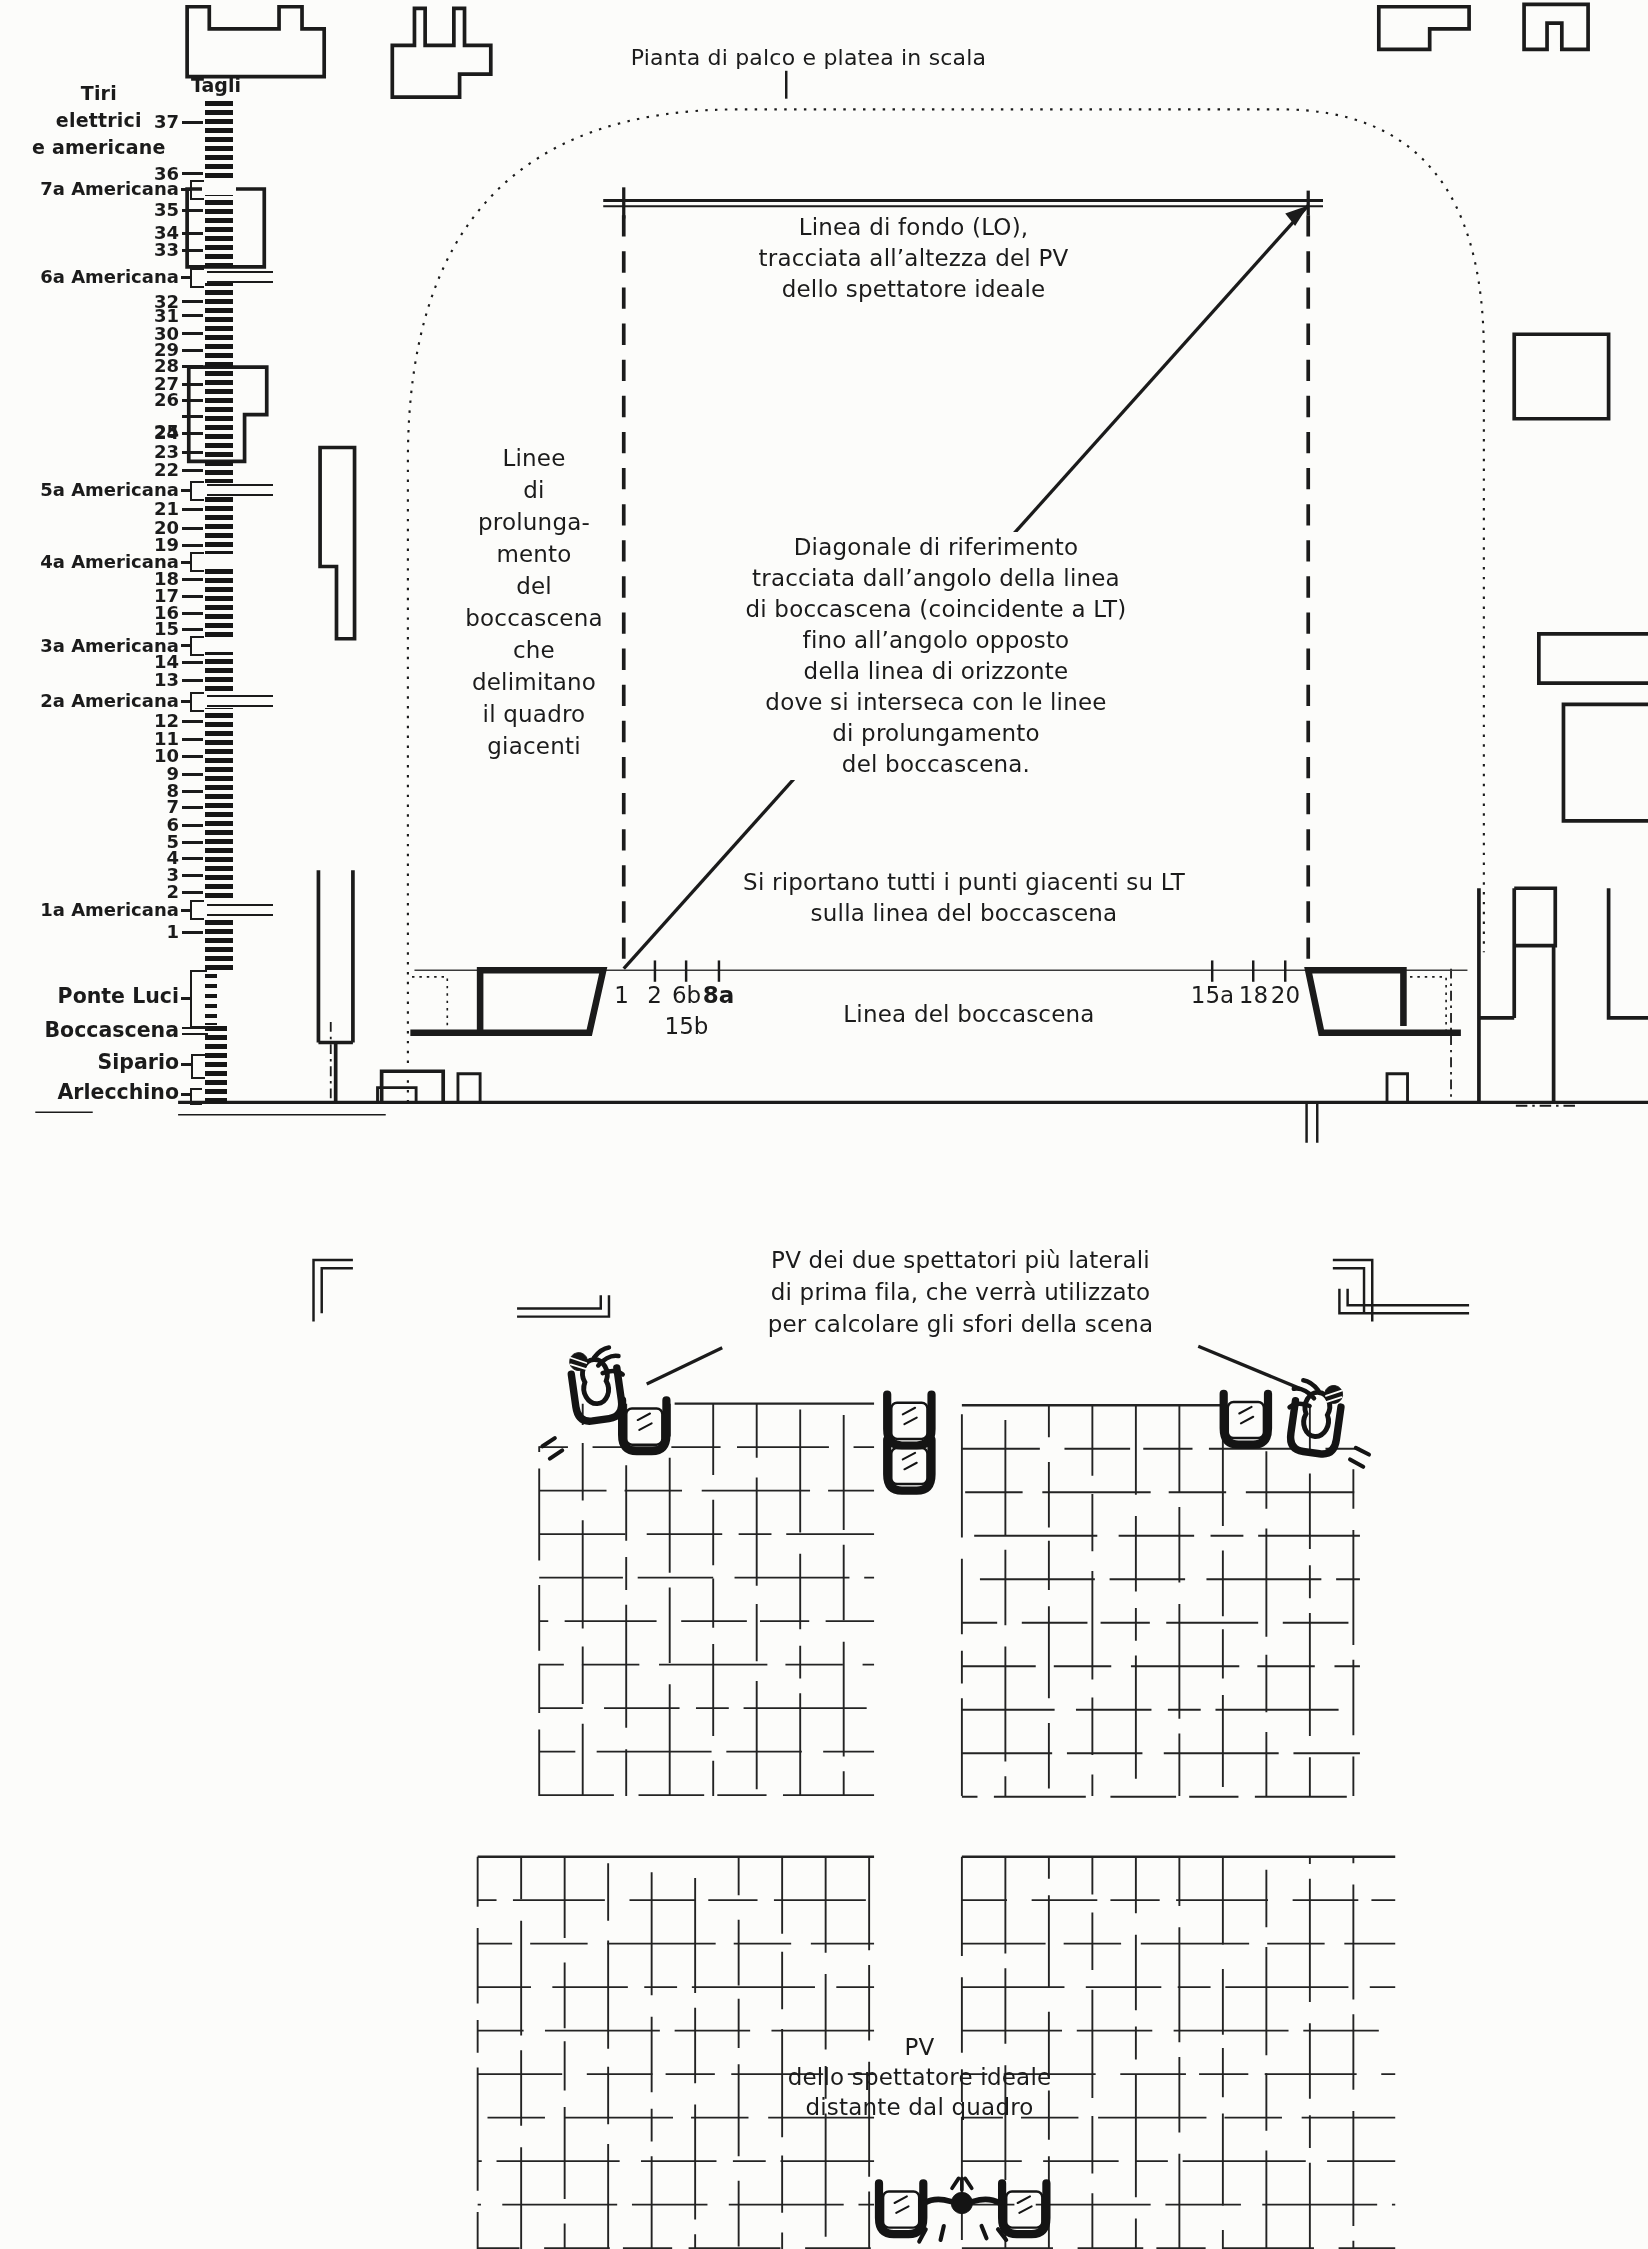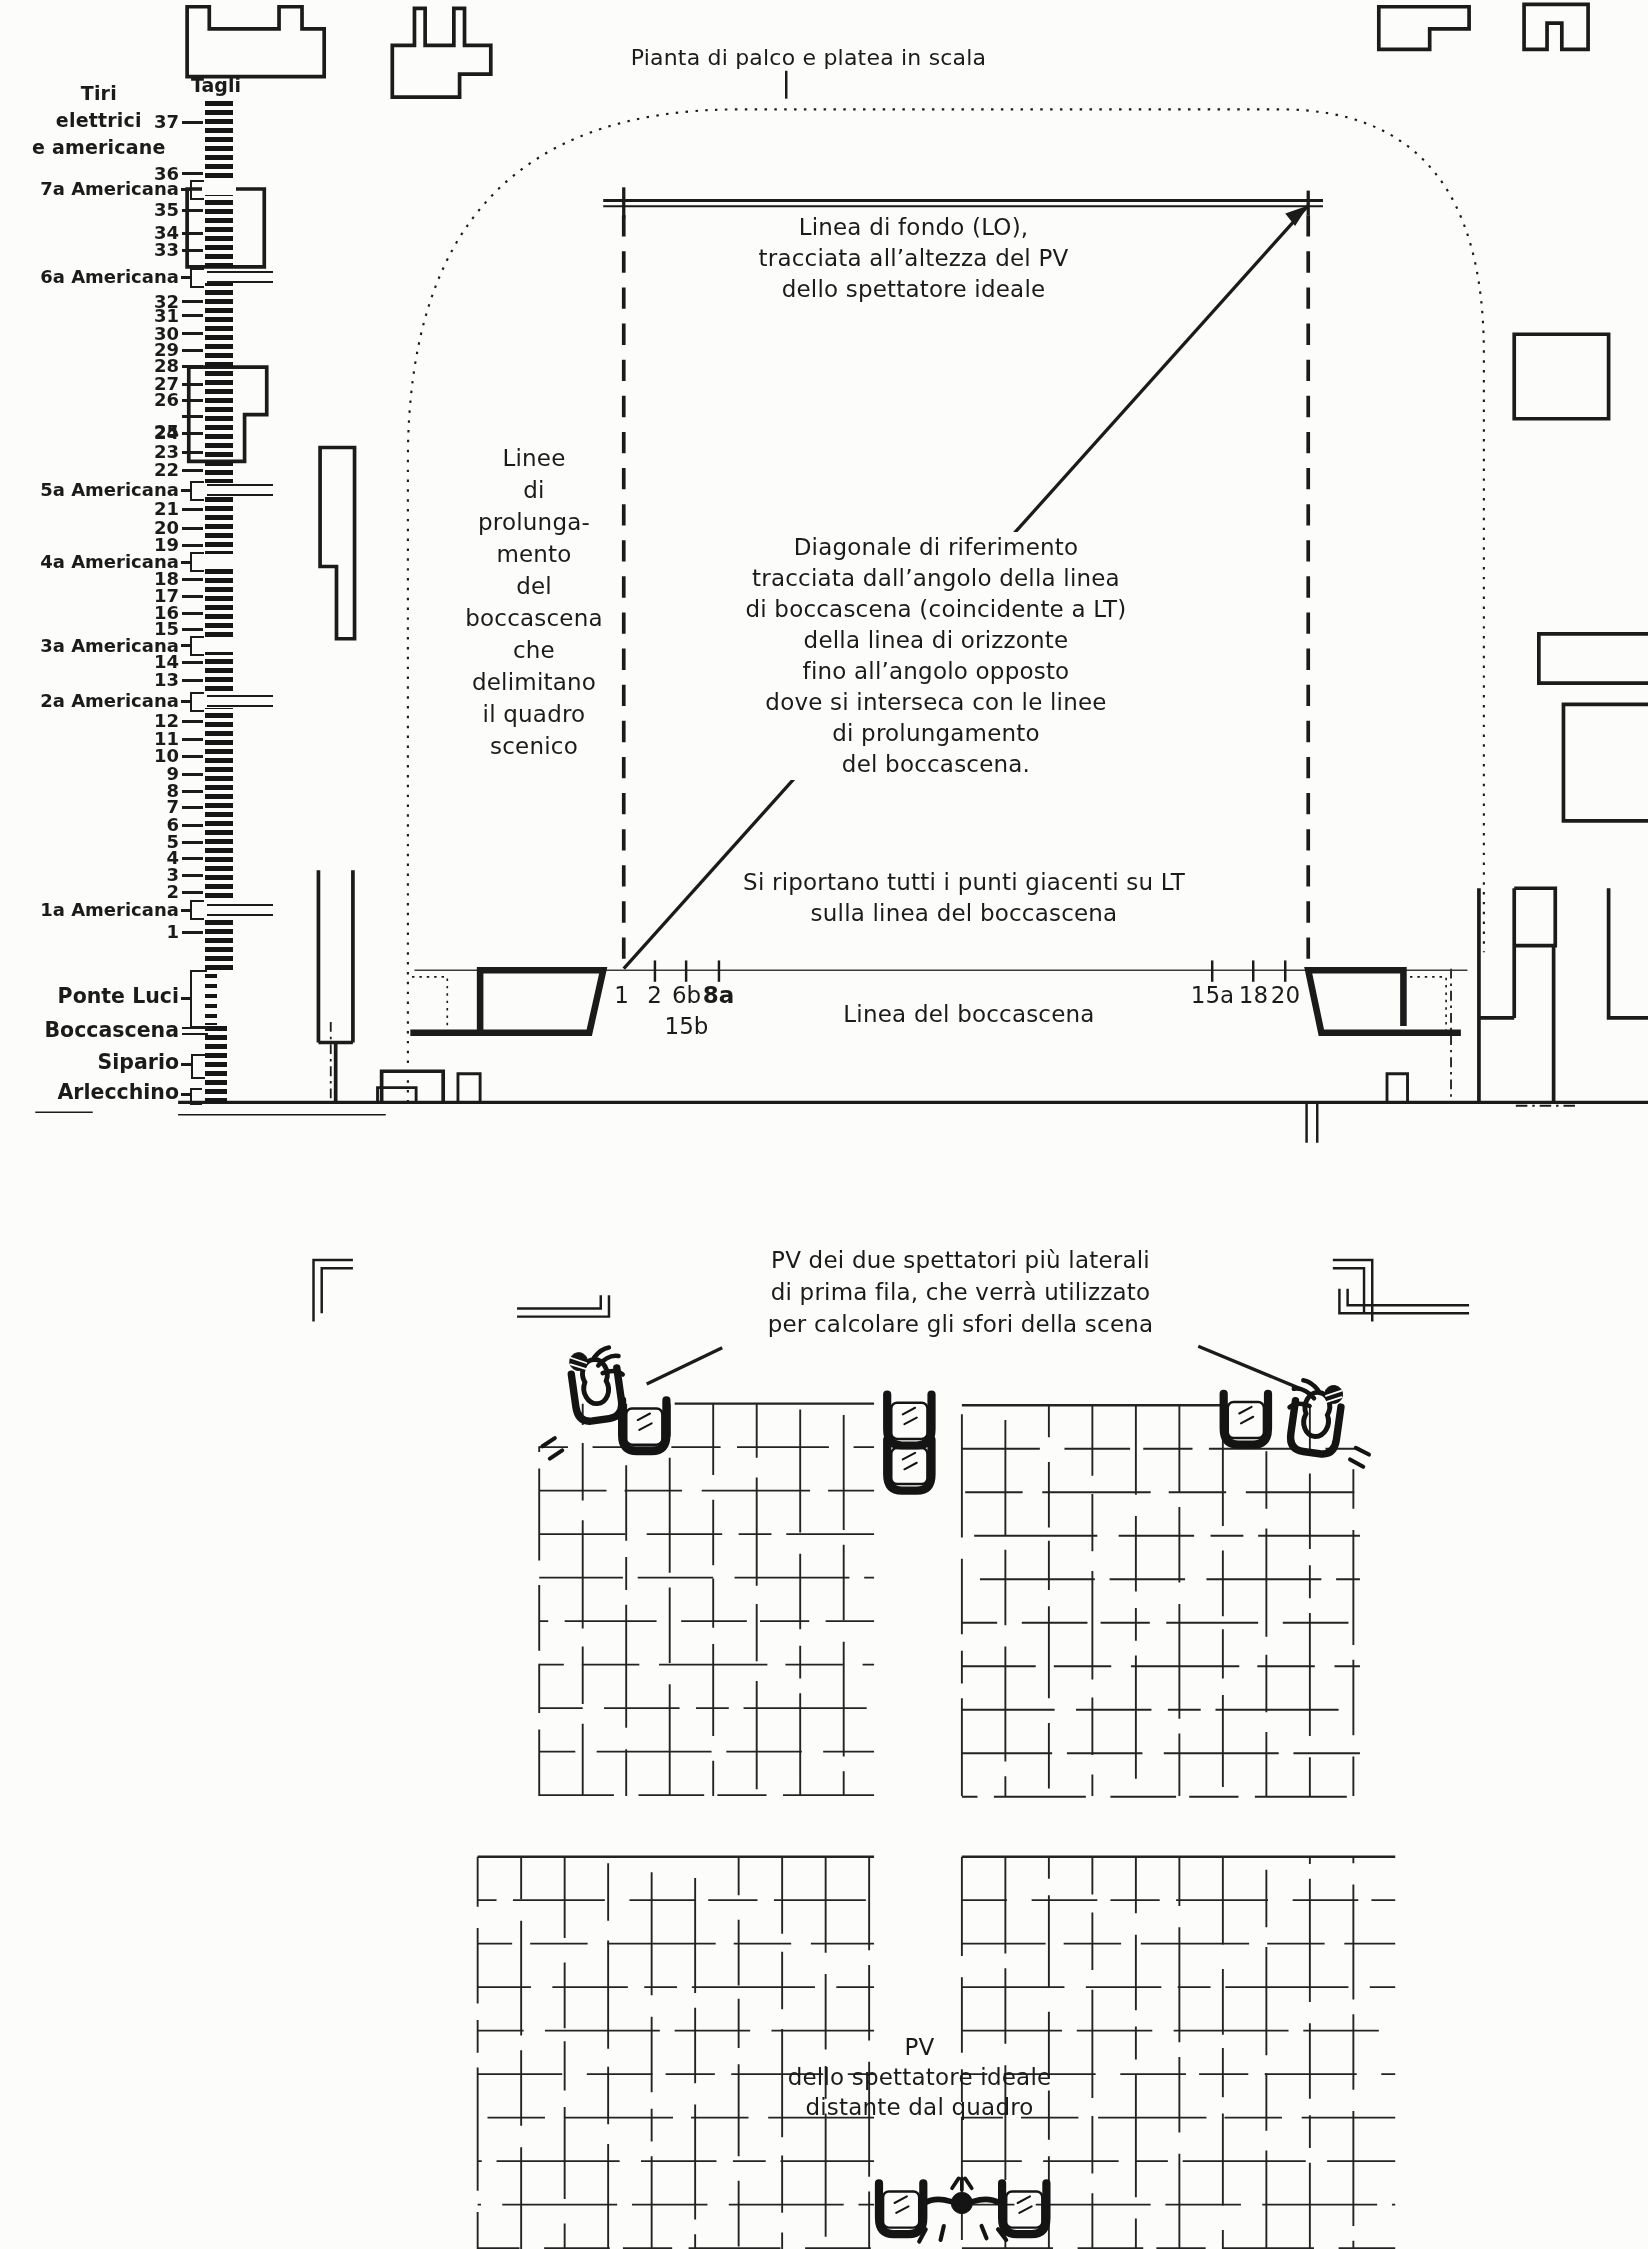--- a/index.html
+++ b/index.html
@@ -404,29 +404,29 @@
   <div class="tblock" style="left:450px;top:442px;width:168px;line-height:32px;">
       <div class="tline">Linee</div>
       <div class="tline">di</div>
       <div class="tline">prolunga-</div>
       <div class="tline">mento</div>
       <div class="tline">del</div>
       <div class="tline">boccascena</div>
       <div class="tline">che</div>
       <div class="tline">delimitano</div>
       <div class="tline">il quadro</div>
-      <div class="tline">scenico</div>
+      <div class="tline">giacenti</div>
     </div>
 
   <div class="tblock masked" style="left:657px;top:532px;width:558px;line-height:31px;">
       <div class="tline">Diagonale di riferimento</div>
       <div class="tline">tracciata dall’angolo della linea</div>
       <div class="tline">di boccascena (coincidente a LT)</div>
+      <div class="tline">fino all’angolo opposto</div>
       <div class="tline">della linea di orizzonte</div>
-      <div class="tline">fino all’angolo opposto</div>
       <div class="tline">dove si interseca con le linee</div>
       <div class="tline">di prolungamento</div>
       <div class="tline">del boccascena.</div>
     </div>
 
   <div class="tblock" style="left:640px;top:867px;width:648px;line-height:31px;">
       <div class="tline">Si riportano tutti i punti giacenti su LT</div>
       <div class="tline">sulla linea del boccascena</div>
     </div>
 

